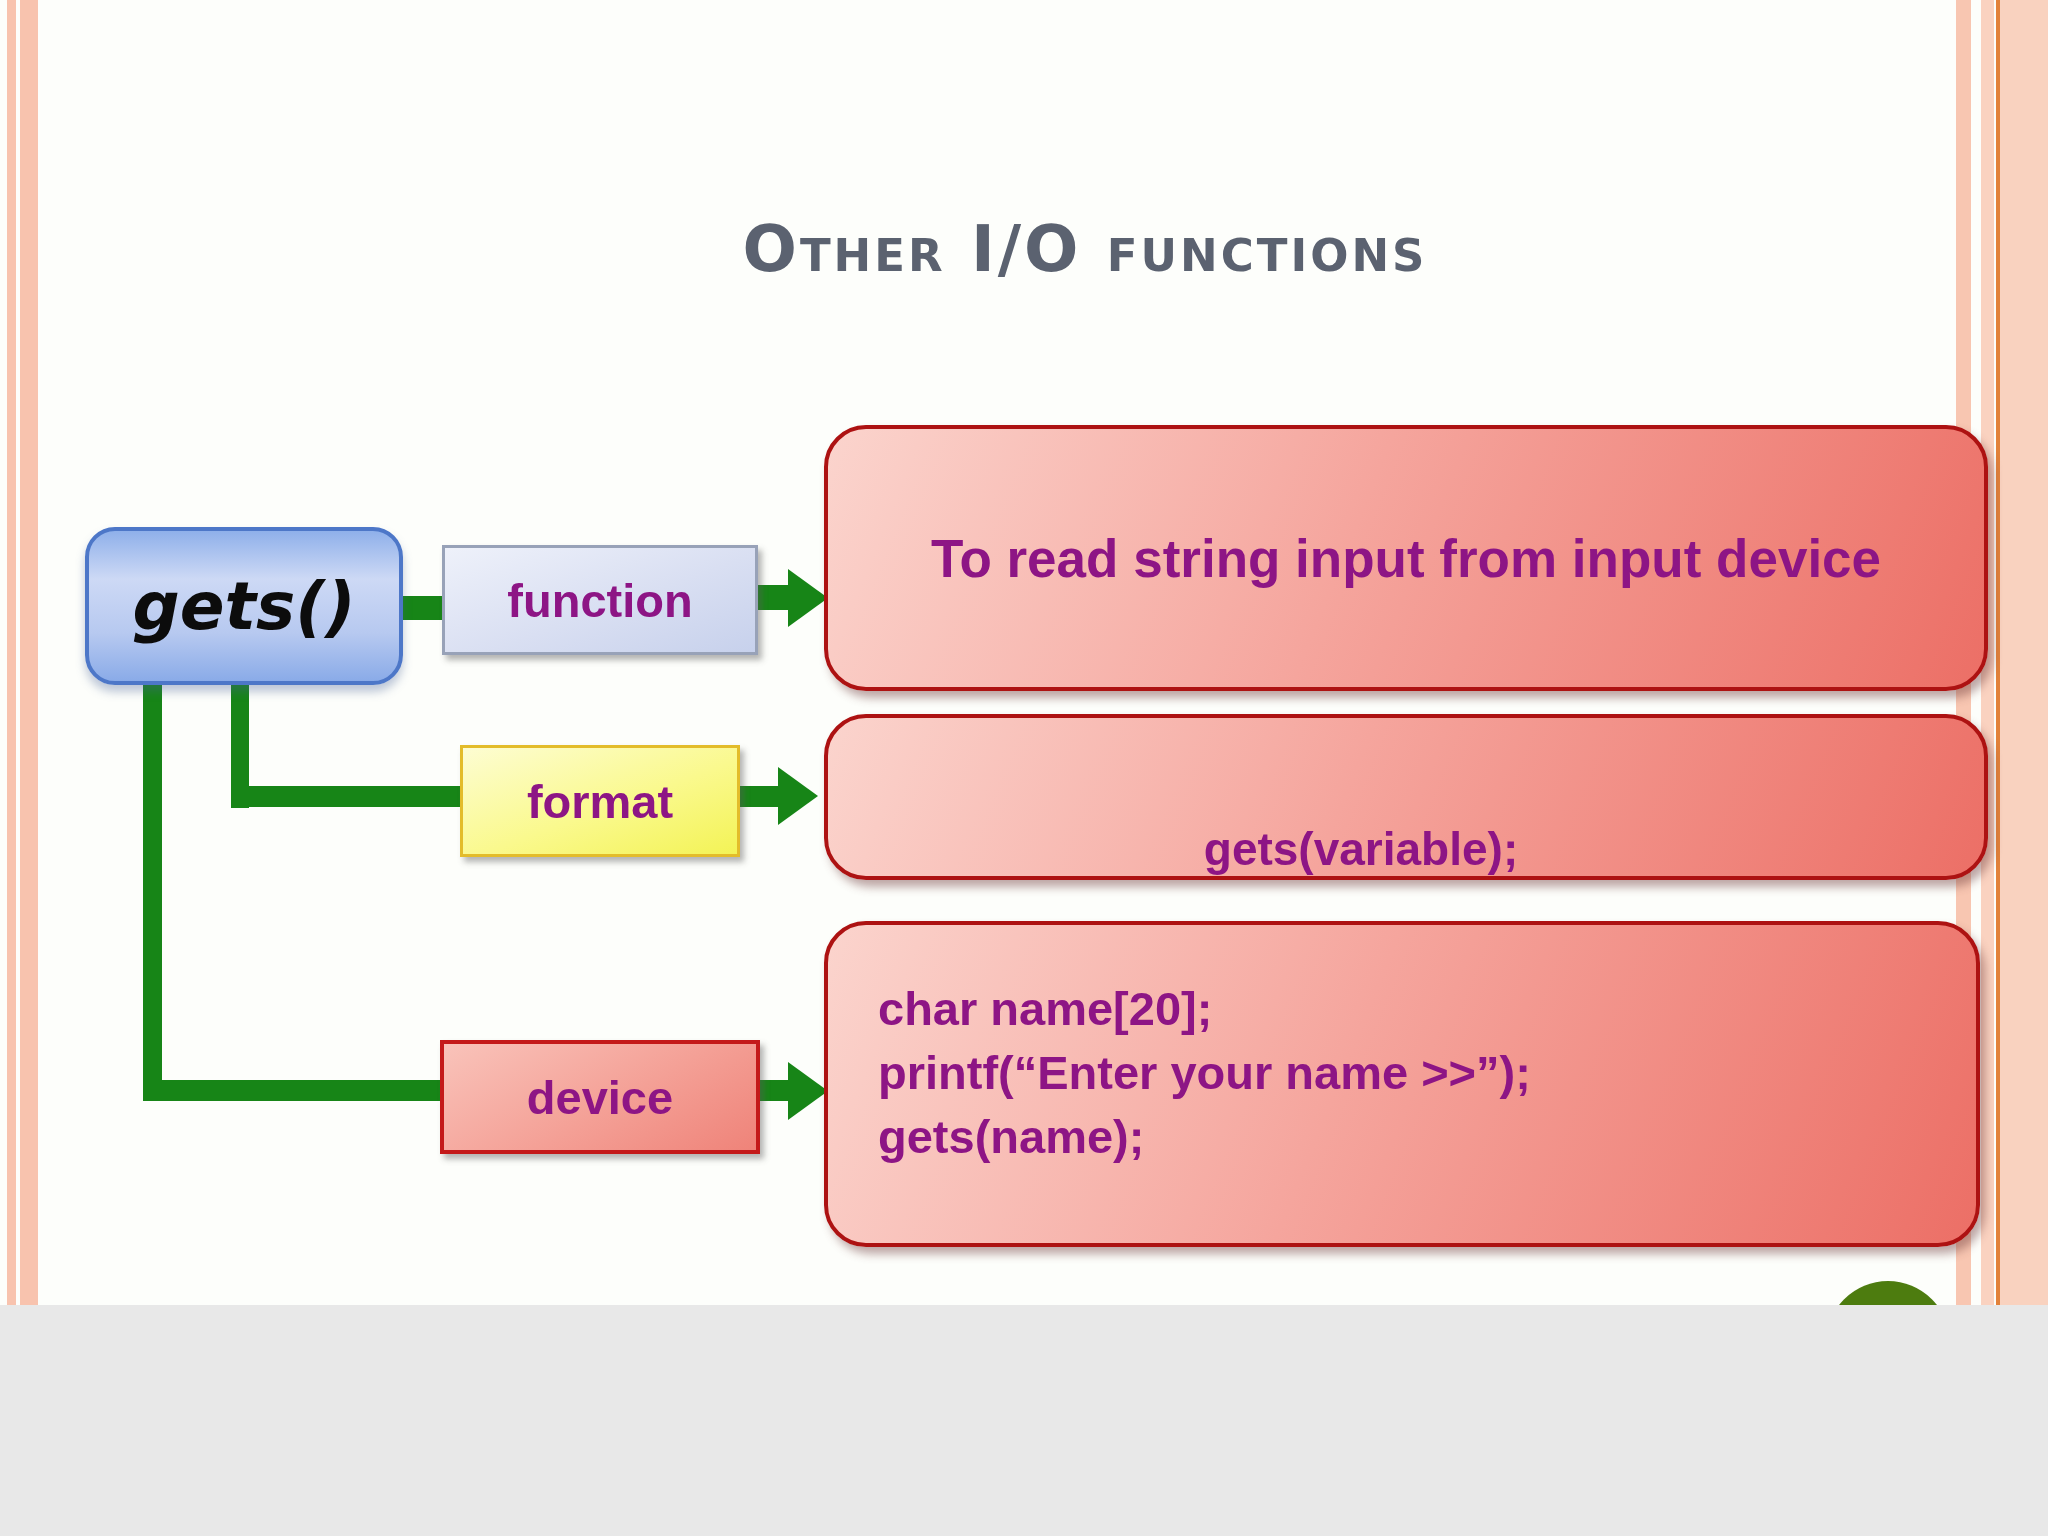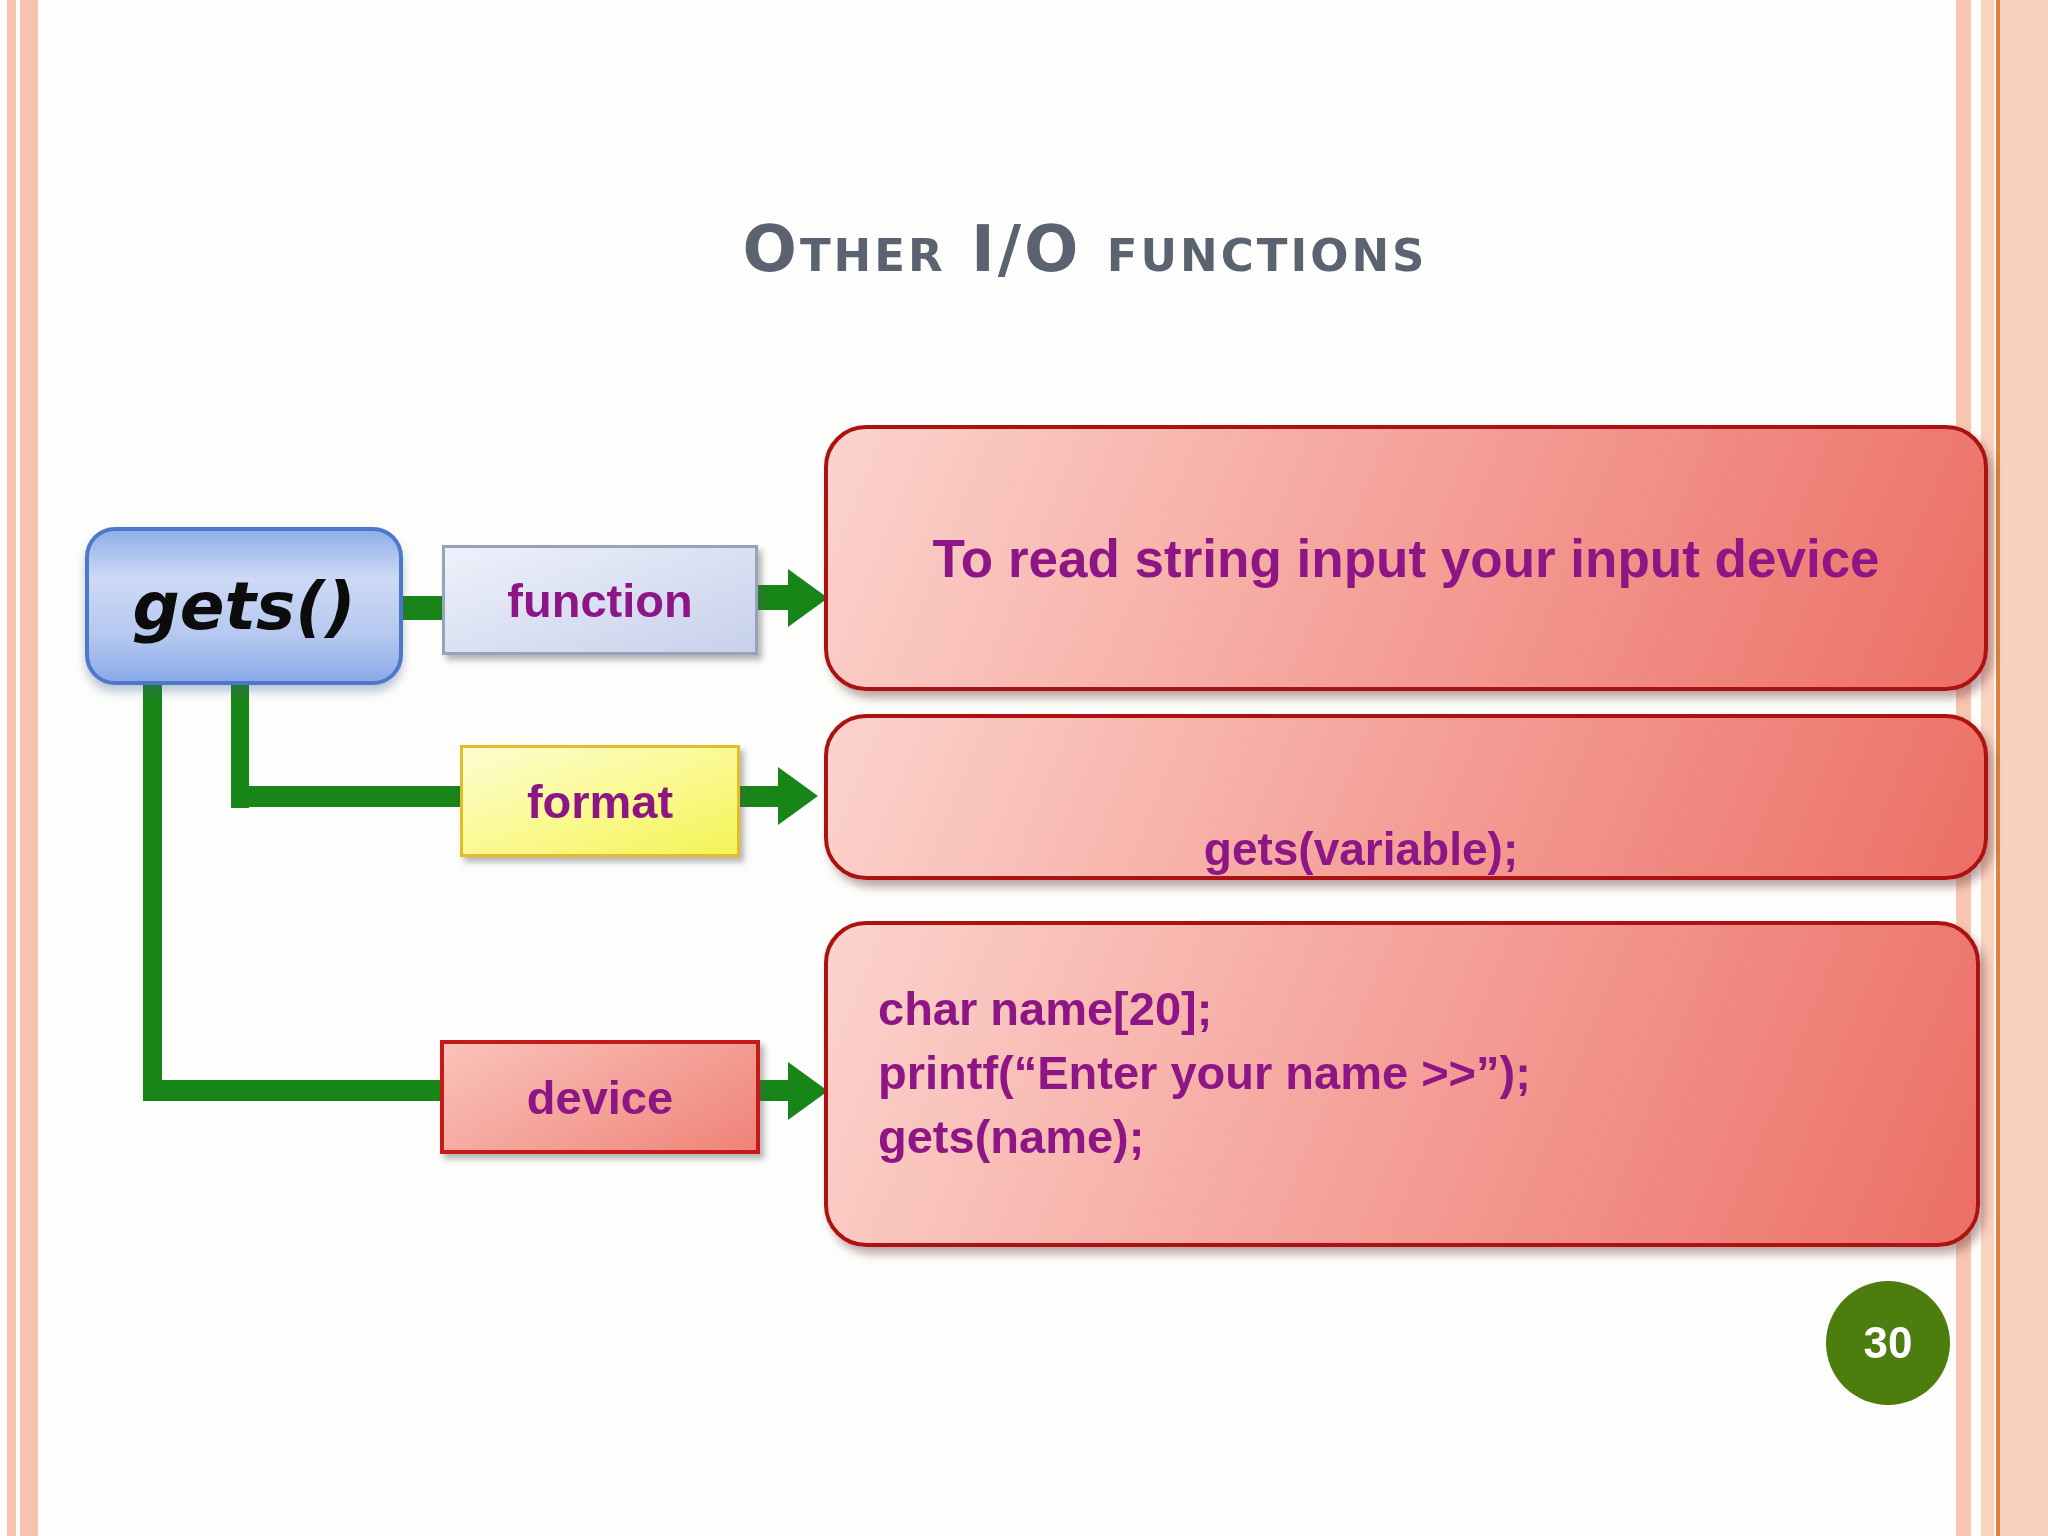--- a/index.html
+++ b/index.html
@@ -1,17 +1,17 @@
 <!DOCTYPE html>
 <html><head>
 <meta charset="utf-8">
 <style>
   html,body{margin:0;padding:0;background:#e8e8e8;}
   .slide{
-    position:relative;width:2048px;height:1536px;overflow:hidden;
+    position:relative;width:2048px;height:1305px;overflow:hidden;
     background:#fdfefb;
     font-family:"Liberation Sans", sans-serif;
     text-decoration:underline;
   }
   
   .stripe{position:absolute;top:0;height:1536px;}
   .l-stripe1{left:7px;width:9px;background:#f8c3ae;}
   .l-stripe2{left:20px;width:18px;background:#f8c3ae;}
   .r-stripe1{left:1956px;width:15px;background:#f8c6b1;}
   .r-stripe2{left:1981px;width:13px;background:#fad2c0;}
@@ -124,21 +124,21 @@
     <span>function</span>
   </div>
   <div class="label-box fmt-box">
     <span>format</span>
   </div>
   <div class="label-box ex-box">
     <span>device</span>
   </div>
 
   <div class="big-box bb1">
-    <span>To read string input your input device</span>
+    <span>To read string input from input device</span>
   </div>
   <div class="big-box bb2">
     <span>gets(variable);</span>
   </div>
   <div class="big-box bb3">
     <div class="code-line">char name[20];</div>
     <div class="code-line">printf(“Enter your name &gt;&gt;”);</div>
     <div class="code-line">gets(name);</div>
   </div>
 

